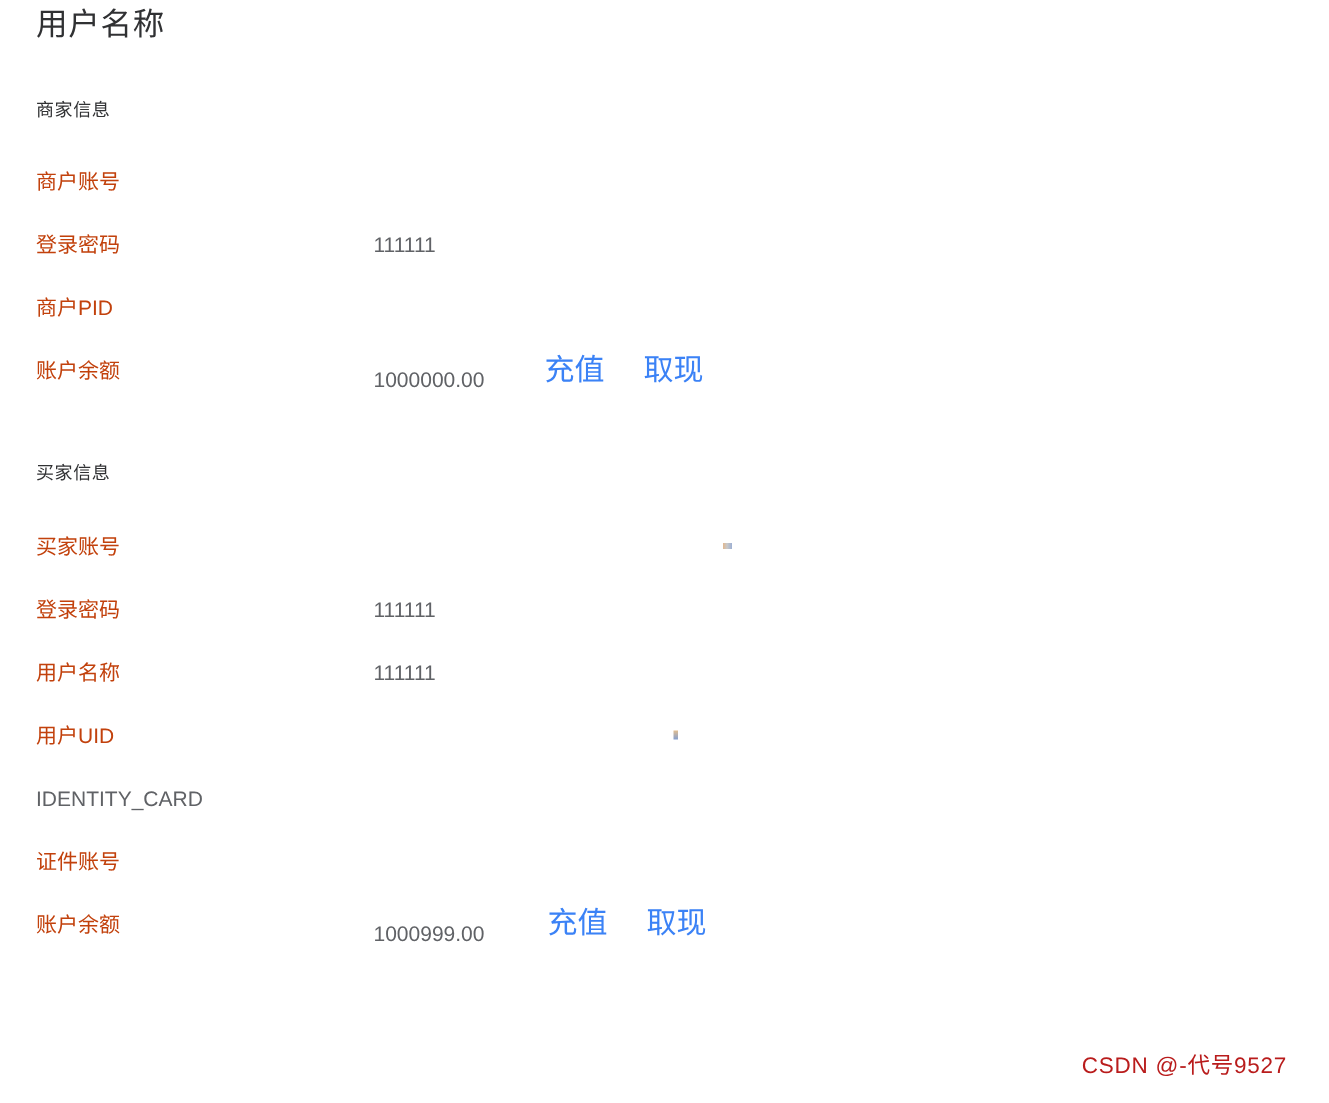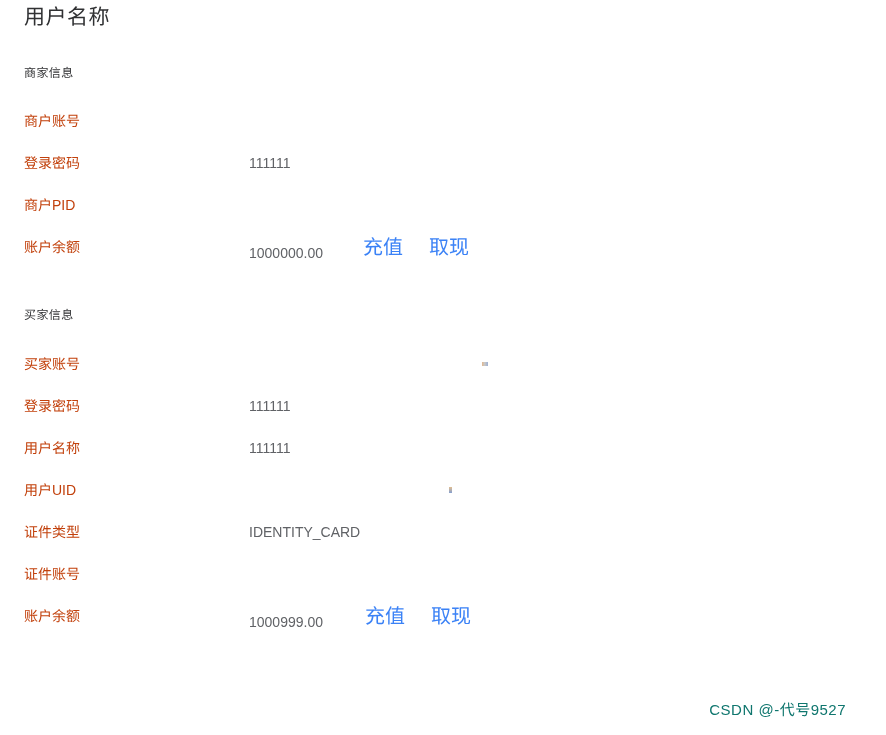--- a/index.html
+++ b/index.html
@@ -118,24 +118,24 @@
   }
   .redaction-mark.small {
     width: 3px;
     height: 6px;
     margin-left: 122px;
     background: linear-gradient(180deg, #d8a86a 0%, #5b7fc0 100%);
   }
 
   .watermark {
     position: absolute;
-    right: 40px;
+    right: 28px;
     bottom: 16px;
     font-size: 15px;
-    color: #0f766e;
+    color: #b91c1c;
     letter-spacing: 0.5px;
     white-space: nowrap;
     user-select: none;
   }
 </style>
 </head>
 <body>
 
 <div class="page">
 
@@ -195,21 +195,20 @@
       </li>
 
       <li class="form-row">
         <span class="row-label">用户UID</span>
         <span class="row-value"></span>
         <span class="redaction-mark small"></span>
       </li>
 
 
       <li class="form-row">
-        <span class="row-label">证件类型</span>
         <span class="row-value">IDENTITY_CARD</span>
       </li>
 
       <li class="form-row">
         <span class="row-label">证件账号</span>
         <span class="row-value"></span>
       </li>
 
       <li class="form-row">
         <span class="row-label">账户余额</span>

